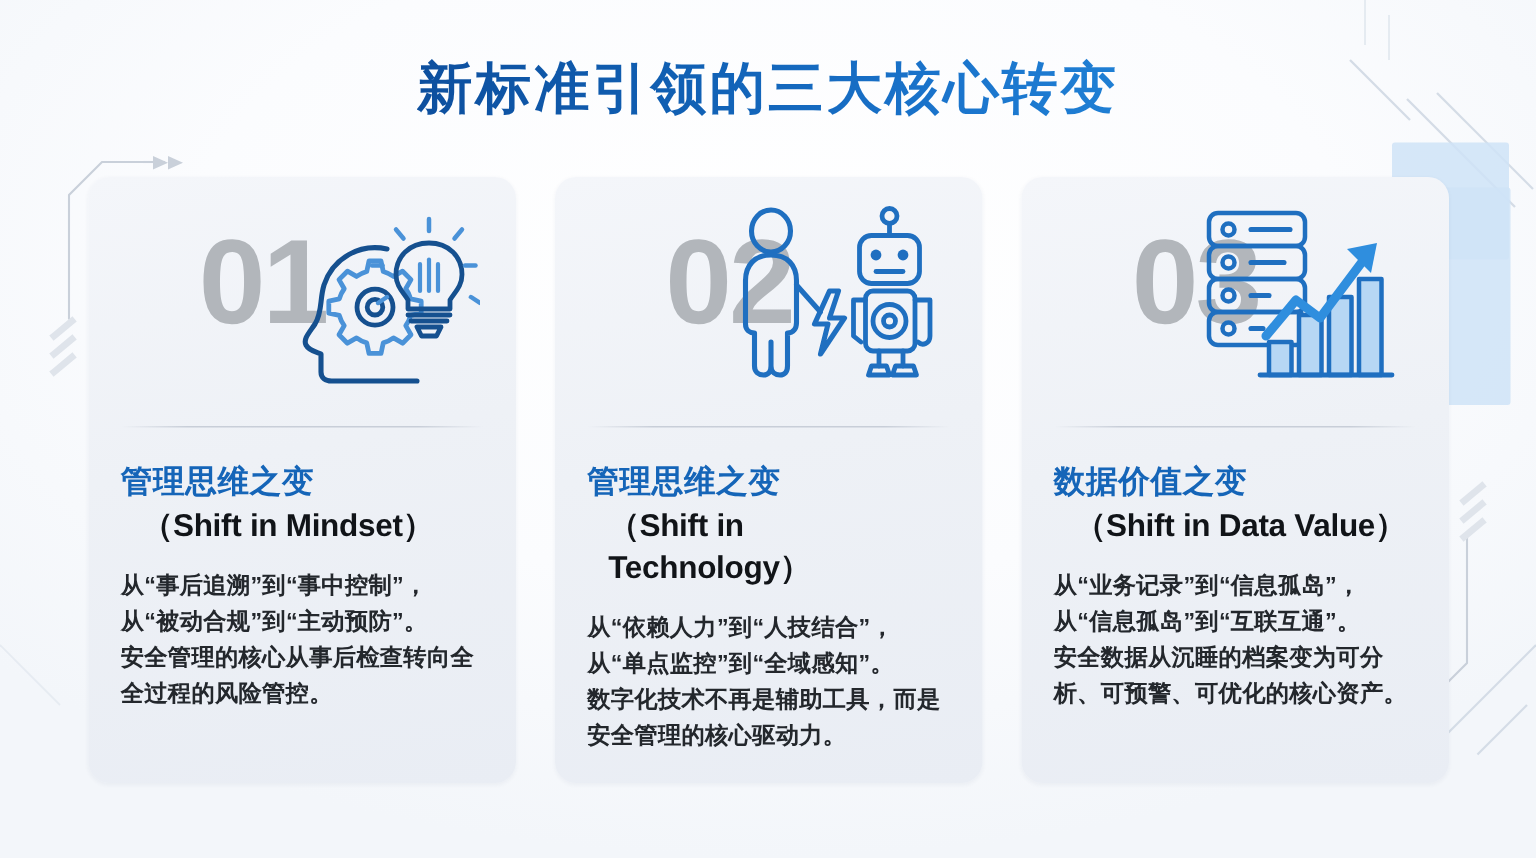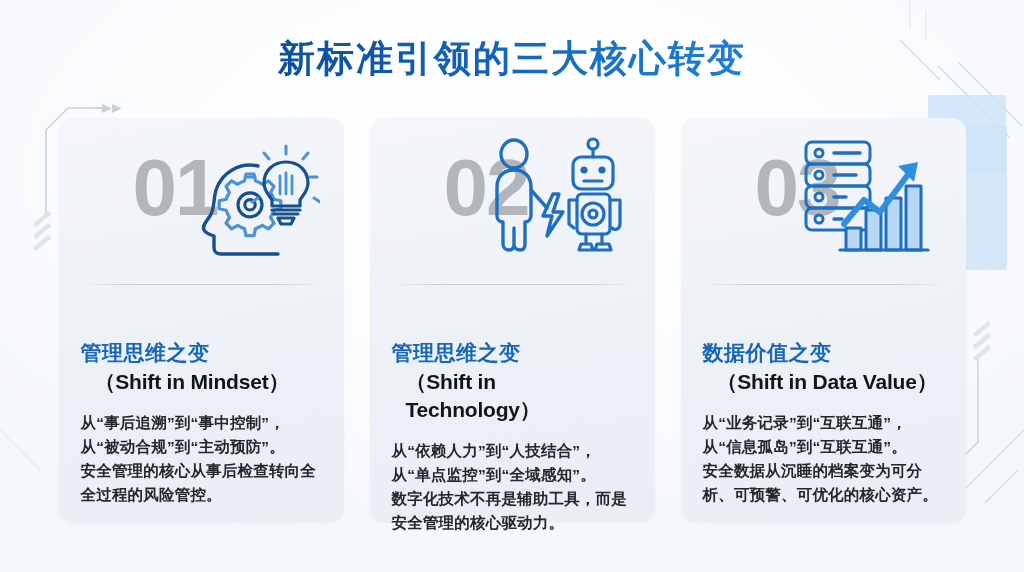--- a/index.html
+++ b/index.html
@@ -51,21 +51,21 @@
     line-height:1;
     margin-left:44px;
   }
   .icon-box { position:absolute; right:2px; top:14px; width:150px; height:130px; }
   .icon-box svg { width:100%; height:100%; display:block; }
 
   .divider { height:1px; background:linear-gradient(90deg,rgba(190,198,210,0) 0%, #c8ced8 18%, #c8ced8 82%, rgba(190,198,210,0) 100%); }
 
   .card-body { padding-top:22px; }
   .heading-cn {
-    font-size:21px; font-weight:bold; color:#1565b8; letter-spacing:.5px;margin-top:32px;
+    font-size:21px; font-weight:bold; color:#1565b8; letter-spacing:.5px;
   }
   .heading-en {
     font-size:21px; font-weight:bold; color:#111418; letter-spacing:-.2px;
     margin-top:1px; padding-left:14px;
   }
   .desc {
     margin-top:15px;
     font-size:15.5px; font-weight:bold; color:#23272c; line-height:1.55;
     letter-spacing:.2px;
   }
@@ -268,20 +268,20 @@
           <path d="M52 92 L72 68 L88 80 L118 40" fill="none" stroke="#2f8ede" stroke-width="6" stroke-linecap="round" stroke-linejoin="round"></path>
           <polygon points="106,34 126,30 122,50" fill="#2f8ede"></polygon>
         </svg>
       </div>
     </div>
     <div class="divider"></div>
     <div class="card-body">
       <div class="heading-cn">数据价值之变</div>
       <div class="heading-en">（Shift in Data Value）</div>
       <div class="desc">
-        <div>从“业务记录”到“互联互通”，</div>
+        <div>从“业务记录”到“信息孤岛”，</div>
         <div>从“信息孤岛”到“互联互通”。</div>
         <div class="wrapline">安全数据从沉睡的档案变为可分析、可预警、可优化的核心资产。</div>
       </div>
     </div>
   </div>
 
 </div>
 
 </body></html>

